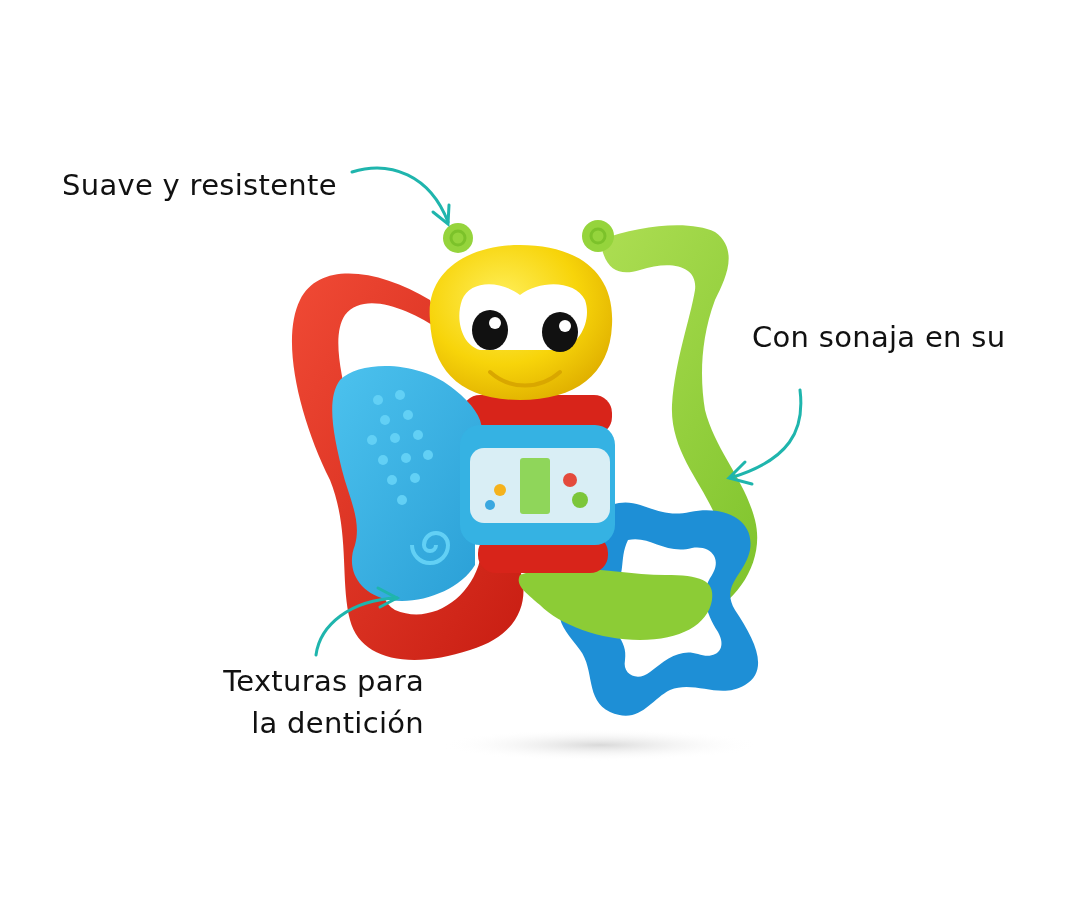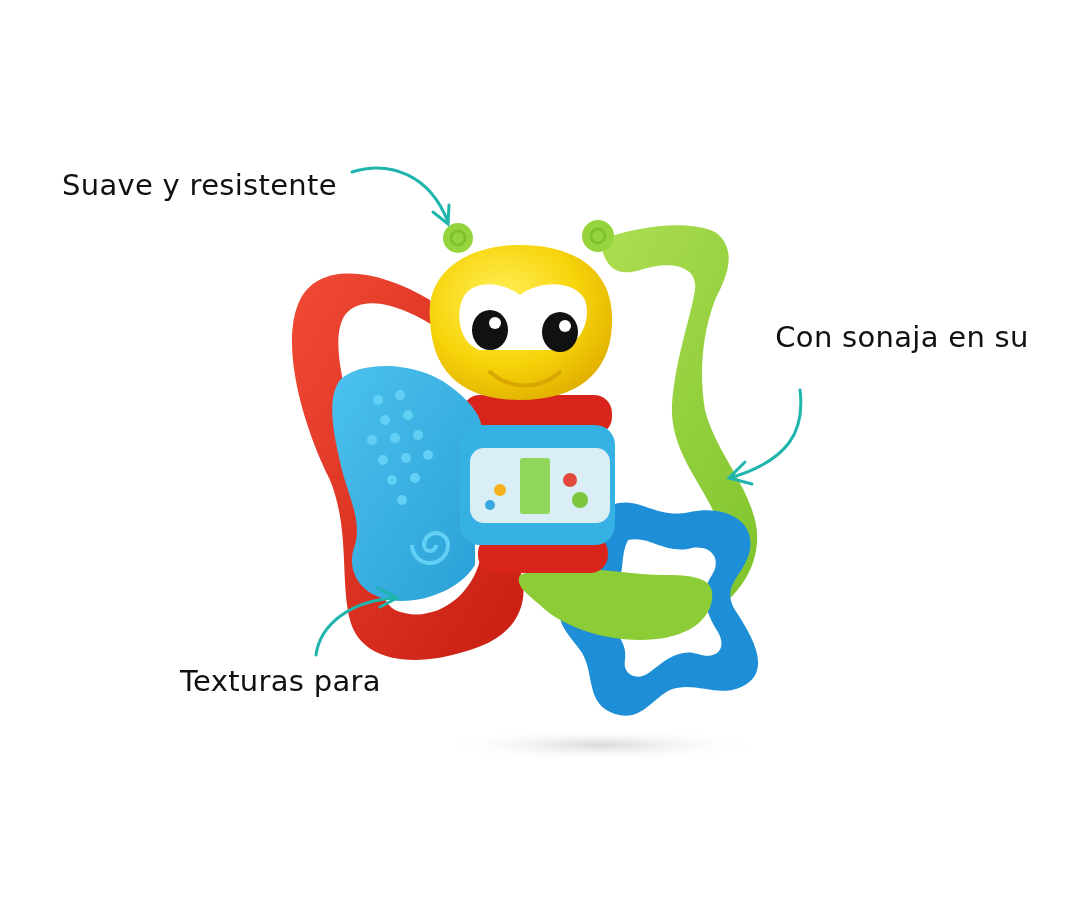--- a/index.html
+++ b/index.html
@@ -1,20 +1,20 @@
 <!DOCTYPE html>
 <html><head>
 <meta charset="utf-8">
 <style>
   html, body { margin:0; padding:0; background:#ffffff; }
   body { width:1080px; height:900px; position:relative; overflow:hidden; font-family:"DejaVu Sans", sans-serif; }
   .label { position:absolute; color:#111111; font-size:29px; line-height:42px; font-weight:400; letter-spacing:0.3px; }
   #label-top { left:62px; top:164px; }
-  #label-right { left:752px; top:316px; width:300px; text-align:center; }
-  #label-bottom { left:180px; top:660px; width:256px; text-align:left; }
+  #label-right { left:752px; top:316px; width:300px; }
+  #label-bottom { left:168px; top:660px; width:256px; text-align:right; }
   svg.scene { position:absolute; left:0; top:0; }
 </style>
 </head>
 <body>
 
 <svg class="scene" width="1080" height="900" viewBox="0 0 1080 900">
   <defs>
     <radialGradient id="shadowG" cx="50%" cy="50%" r="50%">
       <stop offset="0%" stop-color="#cfcfcf" stop-opacity="0.8"></stop>
       <stop offset="100%" stop-color="#ffffff" stop-opacity="0"></stop>
@@ -117,13 +117,14 @@
 </svg>
 
 <div class="label" id="label-top">
   <span>Suave y resistente</span>
 </div>
 <div class="label" id="label-right">
   <div>Con sonaja en su</div>
 </div>
 <div class="label" id="label-bottom">
   <div>Texturas para</div>
+  <div>la dentición</div>
 </div>
 
 </body></html>

